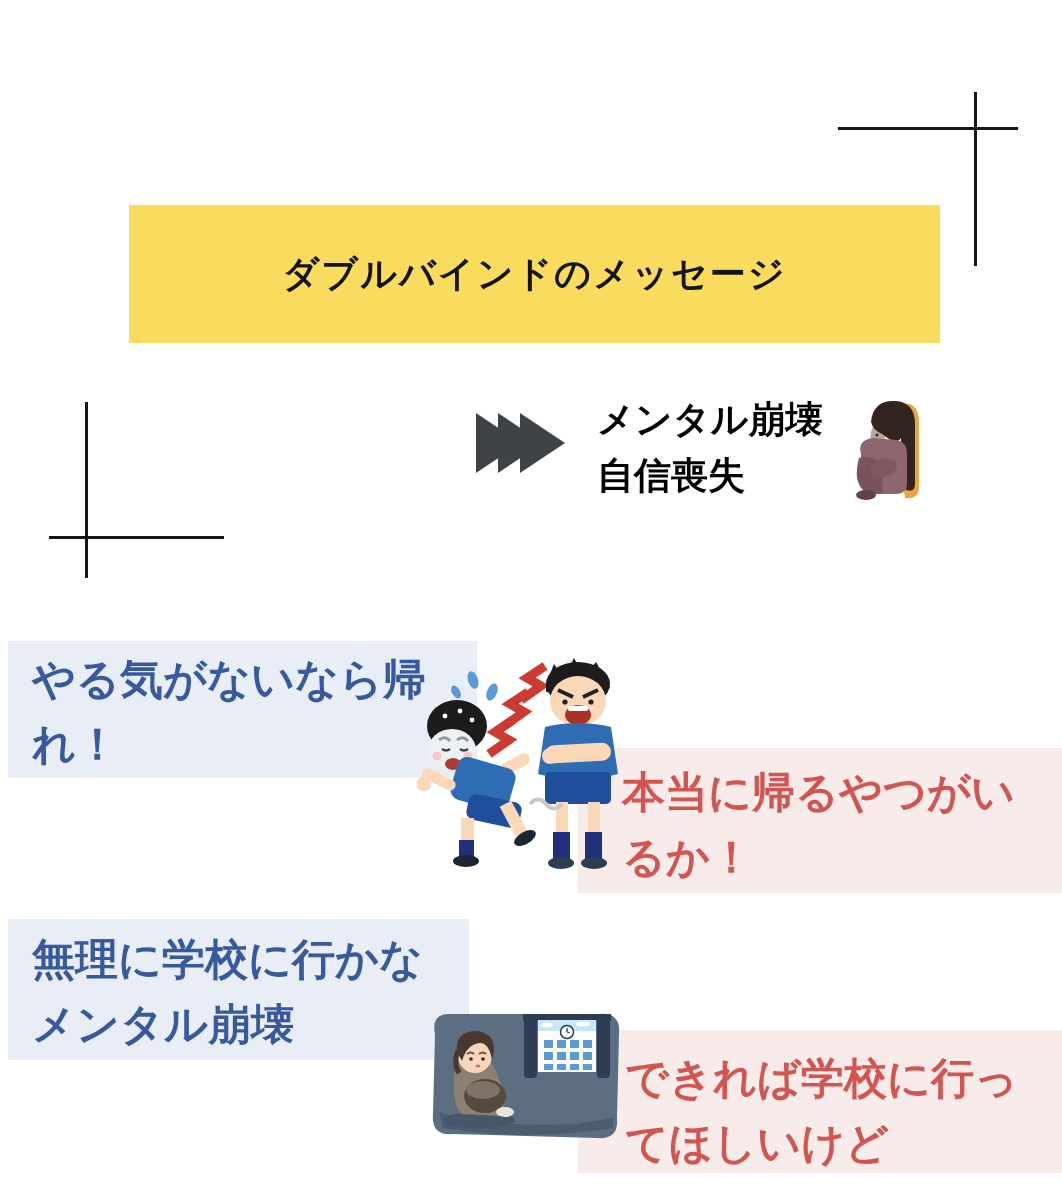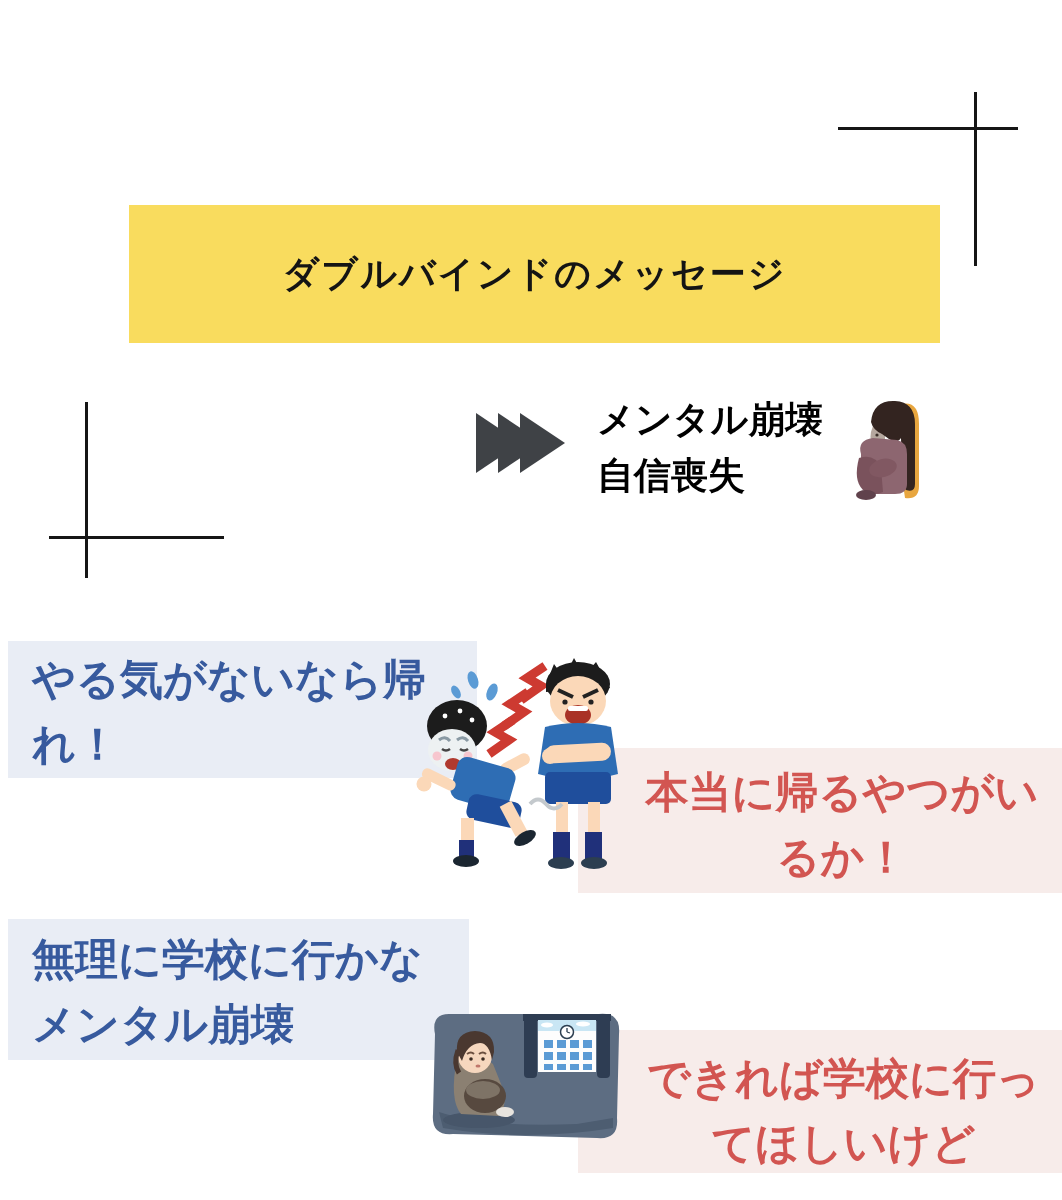--- a/index.html
+++ b/index.html
@@ -25,21 +25,21 @@
   }
 
   .spoken-box {
     position:absolute; background:#E9EDF5; color:#375A9E;
     font-size:43px; font-weight:bold; line-height:1.5;
     white-space:pre-line; z-index:1;
   }
   .hidden-box {
     position:absolute; background:#F7ECEA; color:#D25551;
     font-size:43px; font-weight:bold; line-height:1.5;
-    white-space:pre-line; z-index:1;text-align:center;
+    white-space:pre-line; z-index:1;
   }
   .box-1 { left:8px;   top:641px;  width:469px; height:137px; padding:6px 0 0 24px; }
   .box-2 { left:578px; top:748px;  width:484px; height:145px; padding:12px 0 0 44px; }
   .box-3 { left:8px;   top:919px;  width:461px; height:141px; padding:8px 0 0 24px; }
   .box-4 { left:578px; top:1030px; width:484px; height:143px; padding:16px 0 0 47px; }
 
   .illus { position:absolute; z-index:2; }
   .ff-icon { position:absolute; left:474px; top:410px; z-index:2; }
 </style>
 </head>

